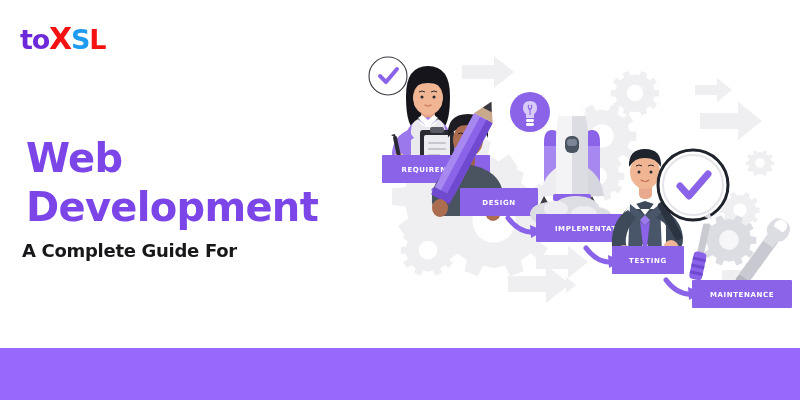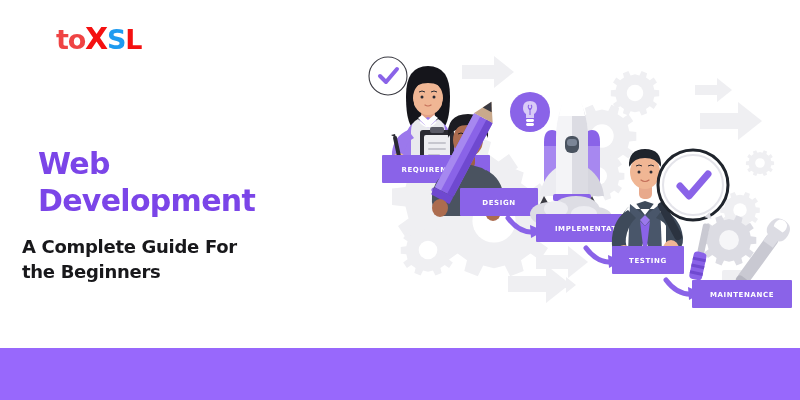--- a/index.html
+++ b/index.html
@@ -24,43 +24,43 @@
     position: absolute;
     left: 20px;
     top: 24px;
     font-family: "DejaVu Sans", sans-serif;
     font-size: 27px;
     font-weight: 700;
     letter-spacing: -1.2px;
     line-height: 1;
     user-select: none;
   }
-  .logo .seg-to   { color: #ef4444; margin-left: 36px; }
+  .logo .seg-to   { color: #6d28d9; }
   .logo .seg-x    { color: #F41111; font-size: 30px; }
   .logo .seg-s    { color: #1E9BF0; }
   .logo .seg-l    { color: #F41111; }
 
   
   .copy {
     position: absolute;
     left: 22px;
     top: 130px;
     width: 320px;
   }
   .headline {
-    margin: 16px;
+    margin: 4px;
     font-family: "DejaVu Sans", sans-serif;
-    font-size: 30px;
+    font-size: 40px;
     font-weight: 700;
     line-height: 1.22;
     letter-spacing: -0.7px;
     color: #7B45E8;
   }
   .subhead {
-    margin: 14px 0 0 0;
+    margin: 7px 0 0 0;
     font-family: "DejaVu Sans", sans-serif;
     font-size: 18px;
     font-weight: 700;
     line-height: 1.38;
     letter-spacing: -0.3px;
     color: #18181B;
   }
 
   
   .accent-bar {
@@ -100,21 +100,20 @@
   <div class="logo">
     <span class="seg-to">to</span><span class="seg-x">X</span><span class="seg-s">S</span><span class="seg-l">L</span>
   </div>
 
   <div class="copy">
     <h1 class="headline">
       <span>Web Development</span><br>
     </h1>
     <p class="subhead">
       <span>A Complete Guide For</span><br>
-      <span>the Beginners</span>
     </p>
   </div>
 
   <div class="illustration">
     <svg width="460" height="330" viewBox="0 0 460 330" xmlns="http://www.w3.org/2000/svg">
 
       <g fill="#EFEFF2">
 
         <g transform="translate(118,178) scale(1.5)">
           <path d="M0,-34 L8,-32 L12,-40 L22,-36 L20,-28 L27,-23 L34,-28 L40,-19 L33,-14 L35,-6 L44,-5 L44,6 L35,7 L33,15 L40,20 L34,29 L27,24 L20,29 L22,37 L12,41 L8,33 L0,35 L-8,33 L-12,41 L-22,37 L-20,29 L-27,24 L-34,29 L-40,20 L-33,15 L-35,7 L-44,6 L-44,-5 L-35,-6 L-33,-14 L-40,-19 L-34,-28 L-27,-23 L-20,-28 L-22,-36 L-12,-40 L-8,-32 Z"></path>

